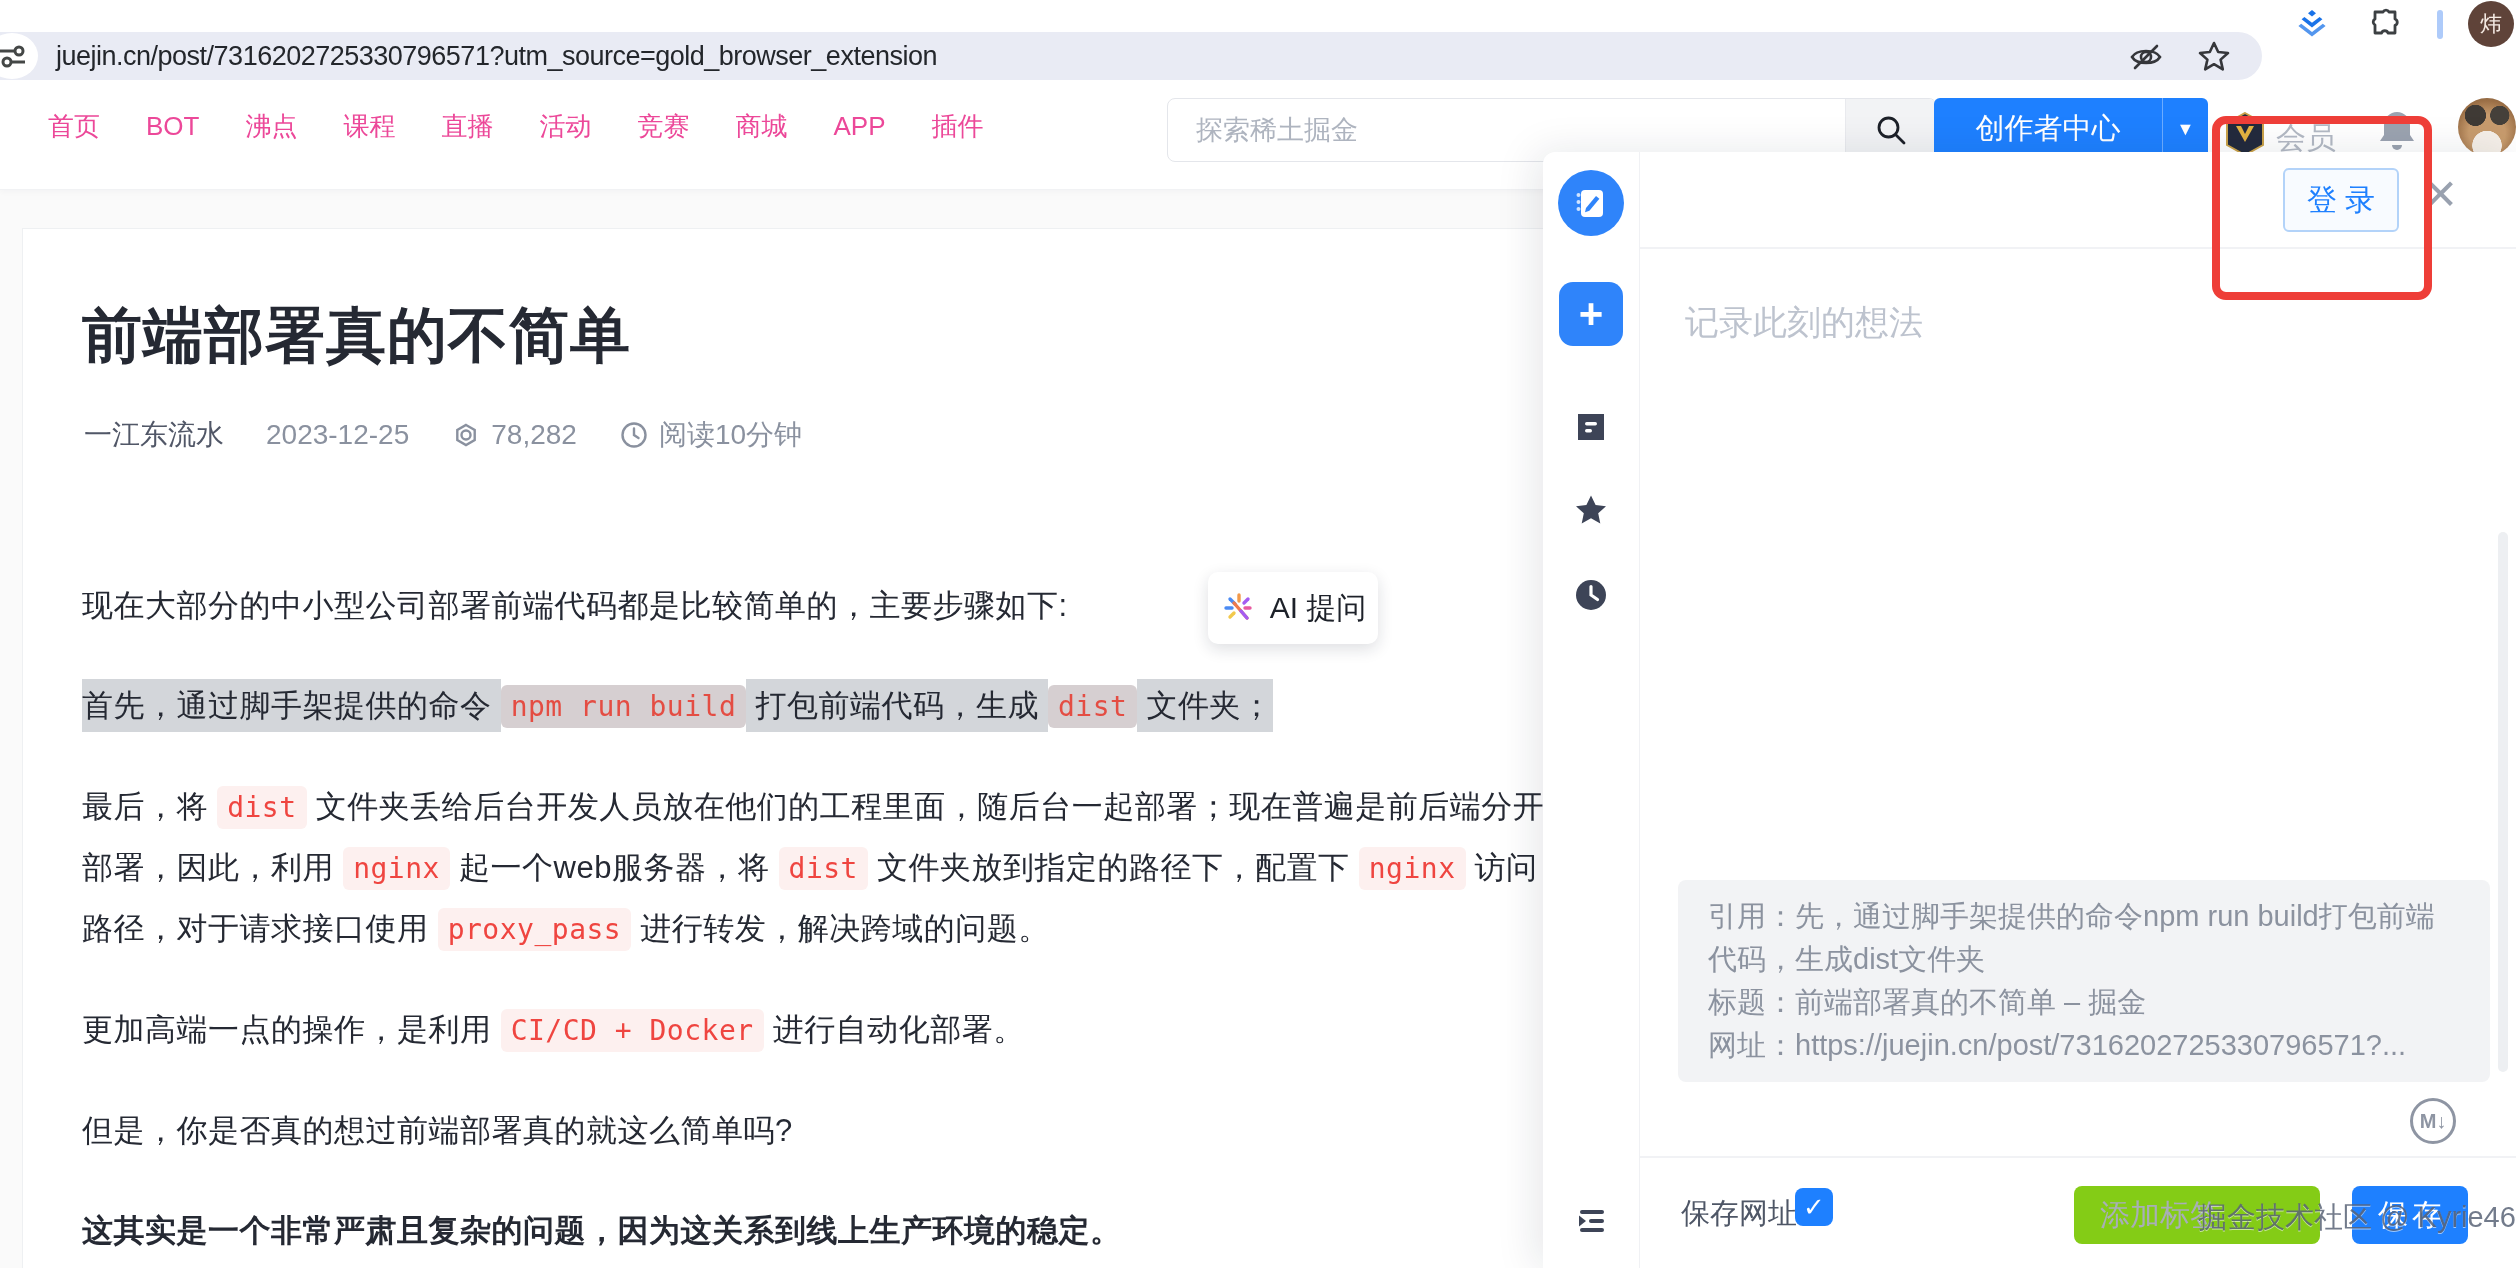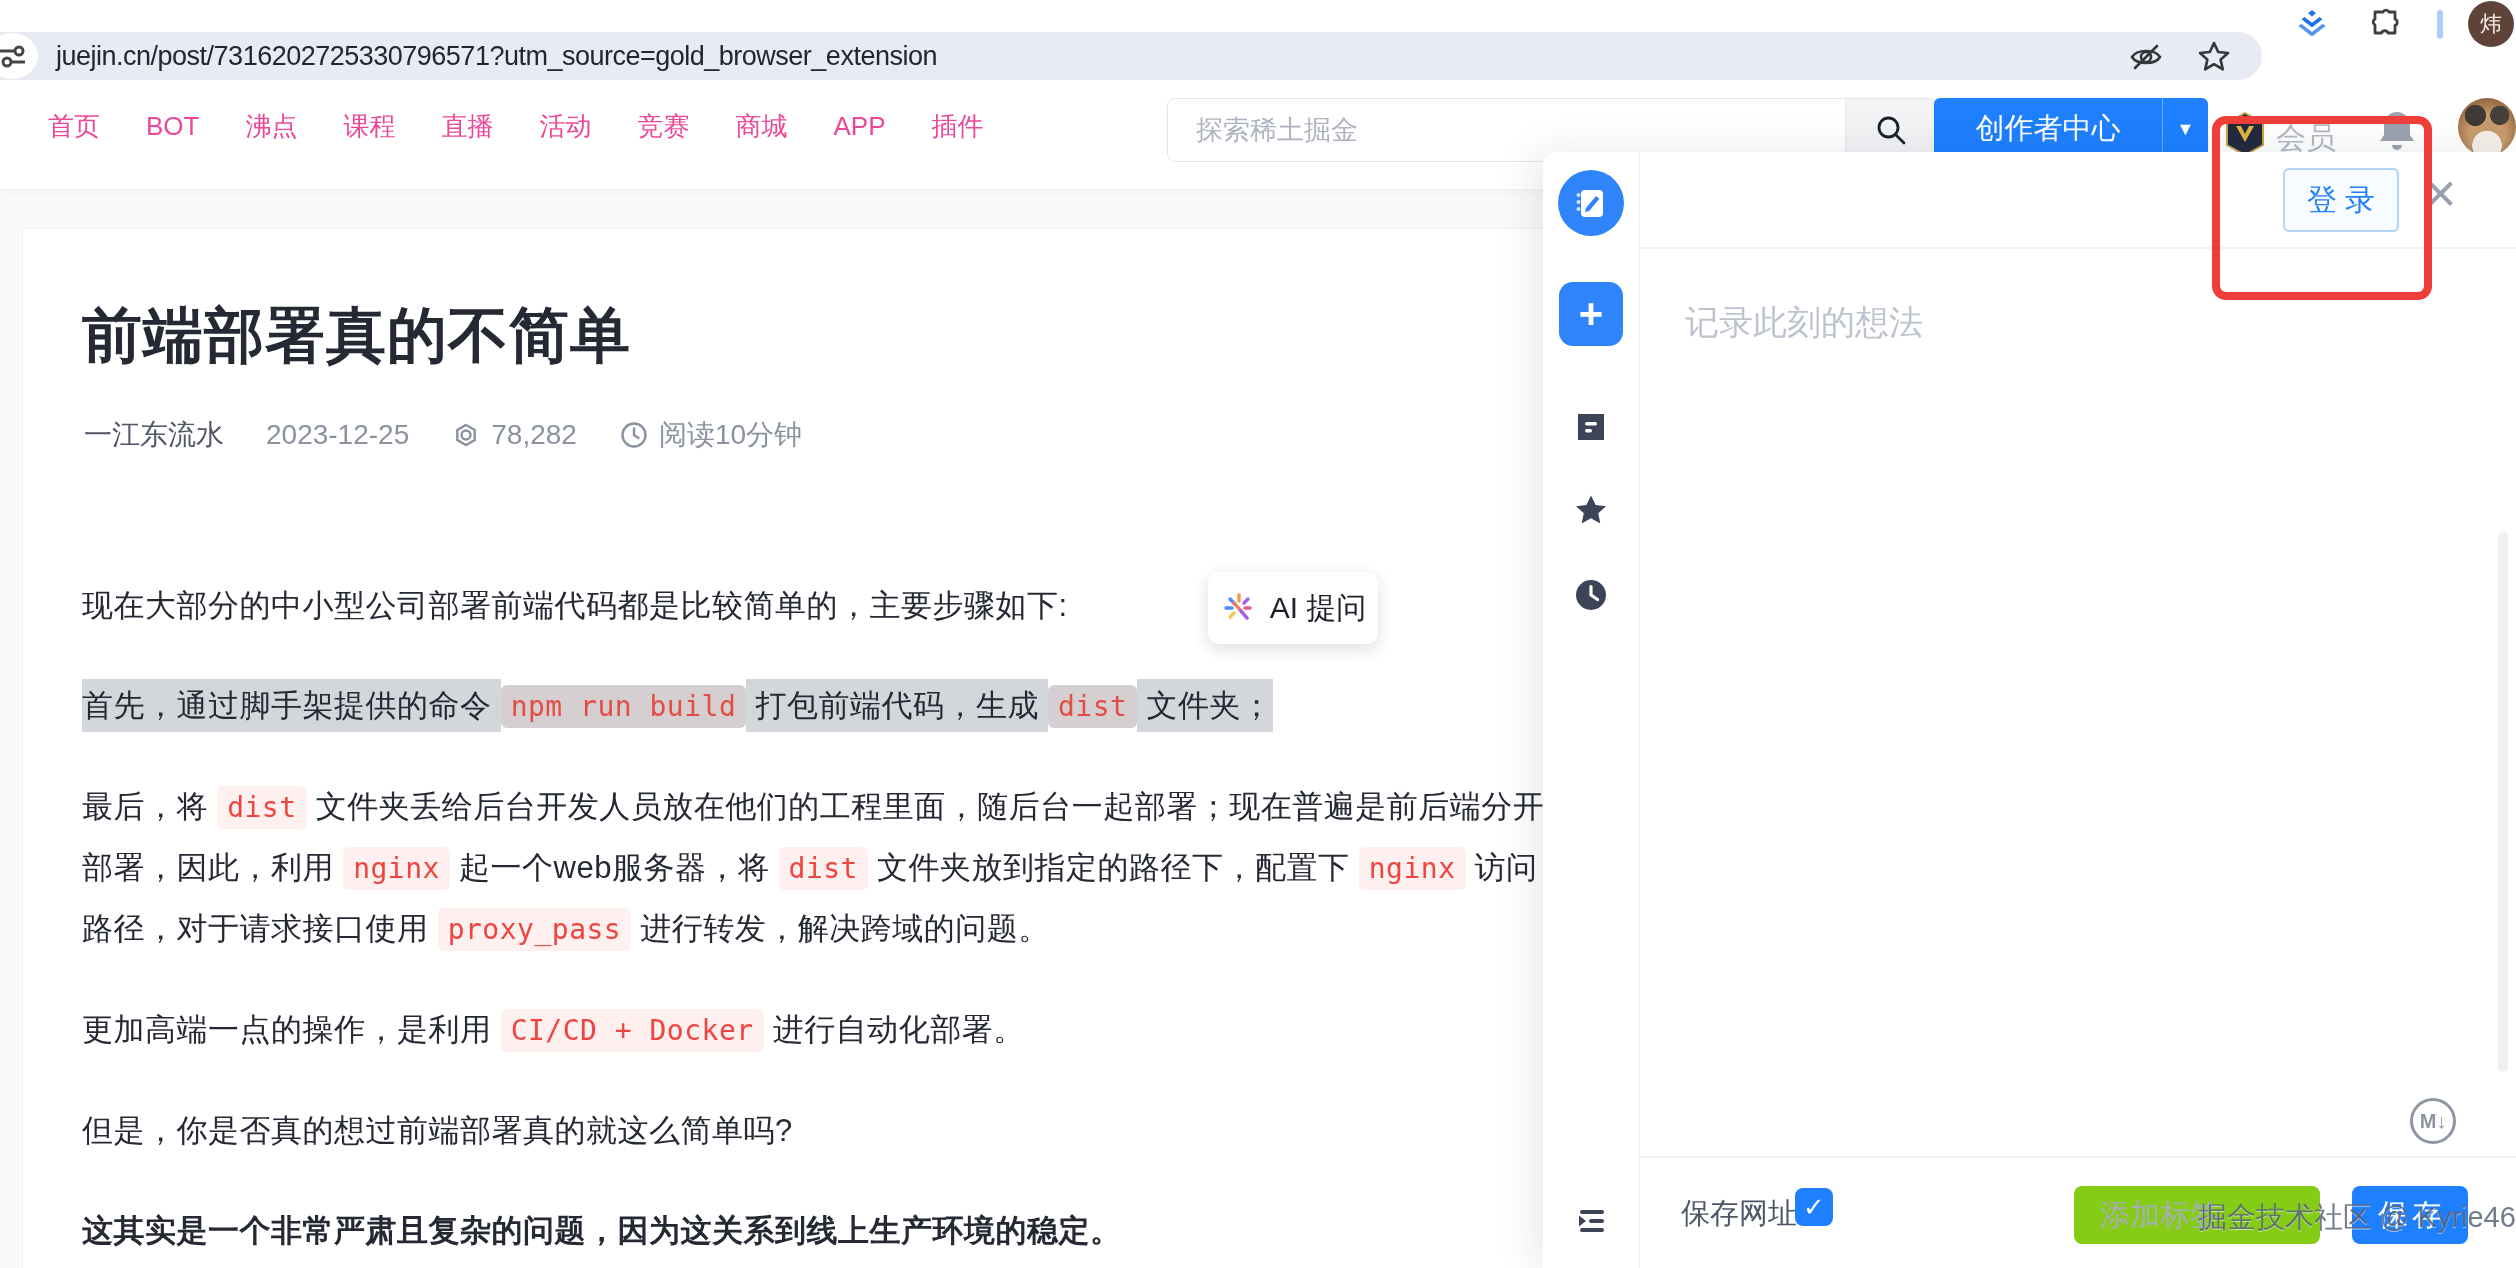--- a/index.html
+++ b/index.html
@@ -246,20 +246,25 @@
         </g>
       </svg>
   </div>
 
   <div id="login-btn">登录</div>
   <div id="panel-close">✕</div>
   <div id="panel-header-divider"></div>
 
   <div id="editor-placeholder">记录此刻的想法</div>
 
+  <div id="quote-block">
+      <div>引用：先，通过脚手架提供的命令npm run build打包前端代码，生成dist文件夹</div>
+      <div>标题：前端部署真的不简单 – 掘金</div>
+      <div>网址：https://juejin.cn/post/7316202725330796571?...</div>
+    </div>
   <div id="md-badge">M↓</div>
   <div id="panel-scrollbar"></div>
 
   <div id="panel-bottom-divider"></div>
   <span id="save-url-label">保存网址</span>
   <div id="save-url-checkbox">✓</div>
   <input id="tag-input" placeholder="添加标签" style="">
   <div id="save-btn">保存</div>
 </div>
 

